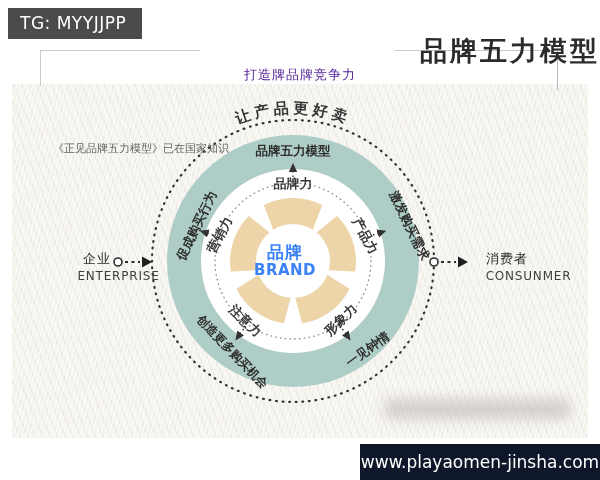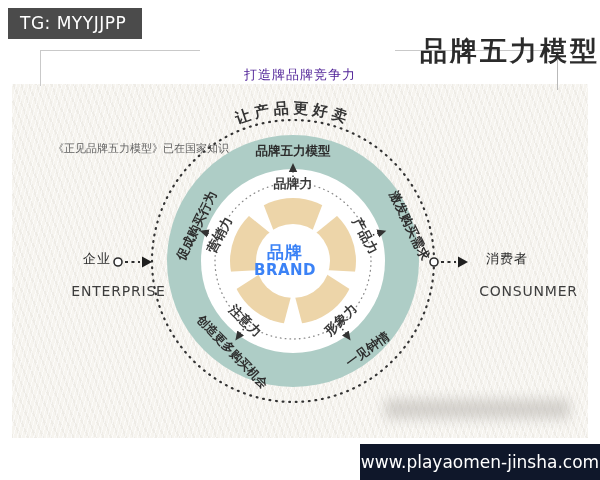--- a/index.html
+++ b/index.html
@@ -40,21 +40,21 @@
   .outer-lbl{font-size:12.5px;font-weight:bold;color:#2d2d2d;}
   .inner-lbl{font-size:13px;font-weight:bold;color:#383838;}
 
   .center-txt{position:absolute;left:285px;top:261px;transform:translate(-50%,-50%);
               text-align:center;color:#3b82f6;line-height:1.1;}
   .center-txt .zh{font-size:17px;font-weight:bold;letter-spacing:1px;}
   .center-txt .en{font-size:15px;font-weight:bold;letter-spacing:.5px;}
 
   .actor{position:absolute;text-align:center;color:#2b2b2b;}
   .actor .zh{font-size:13px;font-weight:normal;letter-spacing:1px;}
-  .actor .en{font-size:14px;color:#3d3d3d;letter-spacing:.8px;margin-top:15px;padding-left:43px;}
+  .actor .en{font-size:12px;color:#3d3d3d;letter-spacing:.8px;margin-top:1px;padding-left:43px;}
   .actor-left{left:97px;top:250px;transform:translateX(-50%);}
   .actor-right{left:507px;top:250px;transform:translateX(-50%);}
 
   
   .blur-mark{position:absolute;left:385px;top:399px;width:185px;height:20px;
              background:rgba(190,187,182,.6);filter:blur(6px);border-radius:3px;}
 
   
   .footer-bar{position:absolute;left:360px;top:444px;right:0;bottom:0;
               background:#0f172a;color:#fff;display:flex;align-items:center;

